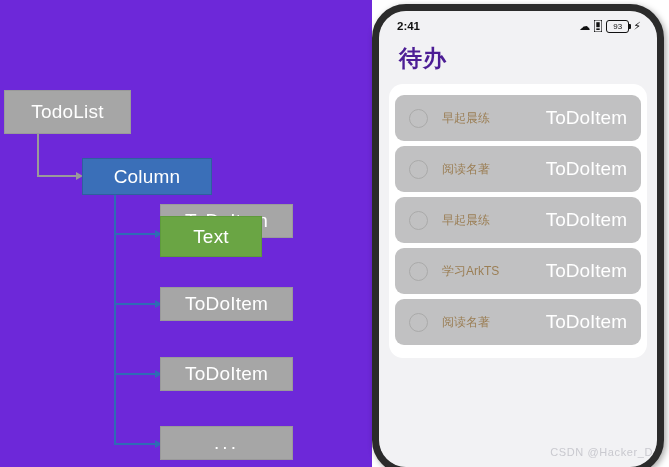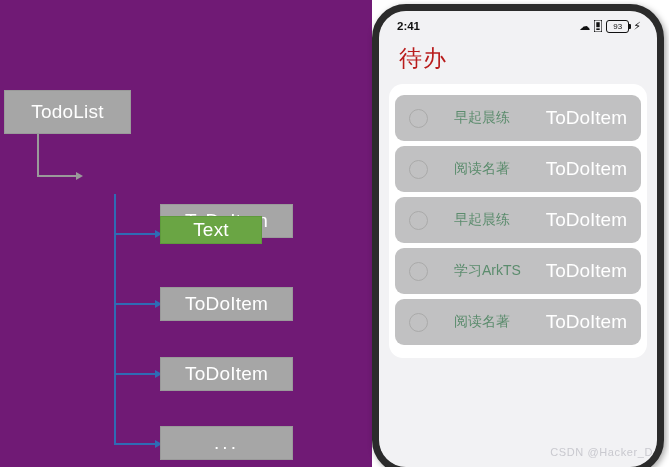--- a/index.html
+++ b/index.html
@@ -2,21 +2,21 @@
 <html><head>
 <meta charset="utf-8">
 <style>
   html,body{margin:0;padding:0;}
   body{
     width:669px;height:467px;overflow:hidden;position:relative;
     background:#ffffff;
     font-family:"Liberation Sans","DejaVu Sans",sans-serif;
   }
   
-  #diagram{position:absolute;left:0;top:0;width:372px;height:467px;background:#701a75;}
+  #diagram{position:absolute;left:0;top:0;width:372px;height:467px;background:#6d28d9;}
   .node{
     position:absolute;box-sizing:border-box;
     display:flex;align-items:center;justify-content:center;
     color:#ffffff;font-size:19px;letter-spacing:.2px;white-space:nowrap;
   }
   .node.gray{background:#a6a6a6;border:1px solid #9a9a9a;}
   .node.blue{background:#3a6fb8;border:1px solid #2f5f9e;}
   .node.green{background:#6aa544;border:1px solid #5f9a3c;}
   .node.dots{letter-spacing:3px;}
   .edge{position:absolute;background:#2f6bb5;}
@@ -44,40 +44,40 @@
   #status-icons{display:flex;align-items:center;gap:4px;}
   .glyph{display:inline-block;line-height:1;}
   .batt{
     display:inline-flex;align-items:center;justify-content:center;
     border:1.3px solid #111;border-radius:3px;width:21px;height:11px;
     font-size:8px;font-weight:normal;color:#111;position:relative;
   }
   .batt:after{content:"";position:absolute;right:-3px;top:3px;width:2px;height:5px;
     background:#111;border-radius:0 1px 1px 0;}
   #app-title{
-    font-size:23px;font-weight:normal;color:#b91c1c;
+    font-size:23px;font-weight:bold;color:#4c1d95;
     padding:6px 0 10px 20px;letter-spacing:1px;
   }
   #list-card{
     margin:0 10px;background:#ffffff;border-radius:14px;padding:6px 0 8px 0;
   }
   .todo-row{
     position:relative;margin:5px 6px;height:46px;border-radius:9px;
     background:#f7f7f8;display:flex;align-items:center;padding:0 14px;
     box-sizing:border-box;
   }
   .todo-row:after{
     content:"";position:absolute;inset:0;border-radius:9px;
     background:rgba(150,150,150,.55);pointer-events:none;
   }
   .chk{
     width:17px;height:17px;border-radius:50%;
     border:1.4px solid #c2c2c2;flex:0 0 auto;
   }
-  .todo-label{margin-left:26px;font-size:14px;color:#15803d;}
+  .todo-label{margin-left:14px;font-size:12px;color:#a16207;}
   .overlay-tag{
     position:absolute;right:14px;top:50%;transform:translateY(-50%);
     color:#ffffff;font-size:19px;z-index:3;white-space:nowrap;
   }
   #watermark{
     position:absolute;right:4px;bottom:9px;font-size:11px;
     color:#c9c9cf;letter-spacing:.6px;white-space:nowrap;
   }
 </style>
 </head>
@@ -100,26 +100,29 @@
   <div class="edge" style="left:114px;top:373px;width:44px;height:2px;"></div>
   <div class="arrow" style="left:155px;top:369.5px;"></div>
 
   <div class="edge" style="left:114px;top:443px;width:44px;height:2px;"></div>
   <div class="arrow" style="left:155px;top:439.5px;"></div>
 
   <div class="node gray" style="left:4px;top:90px;width:127px;height:44px;">
     <span>TodoList</span>
   </div>
 
+  <div class="node blue" style="left:82px;top:158px;width:130px;height:37px;">
+    <span>Column</span>
+  </div>
 
   <div class="node gray" style="left:160px;top:204px;width:133px;height:34px;">
     <span>ToDoItem</span>
   </div>
 
-  <div class="node green" style="left:160px;top:216px;width:102px;height:28px;">
+  <div class="node green" style="left:160px;top:216px;width:102px;height:41px;">
     <span>Text</span>
   </div>
 
   <div class="node gray" style="left:160px;top:287px;width:133px;height:34px;">
     <span>ToDoItem</span>
   </div>
 
   <div class="node gray" style="left:160px;top:357px;width:133px;height:34px;">
     <span>ToDoItem</span>
   </div>

